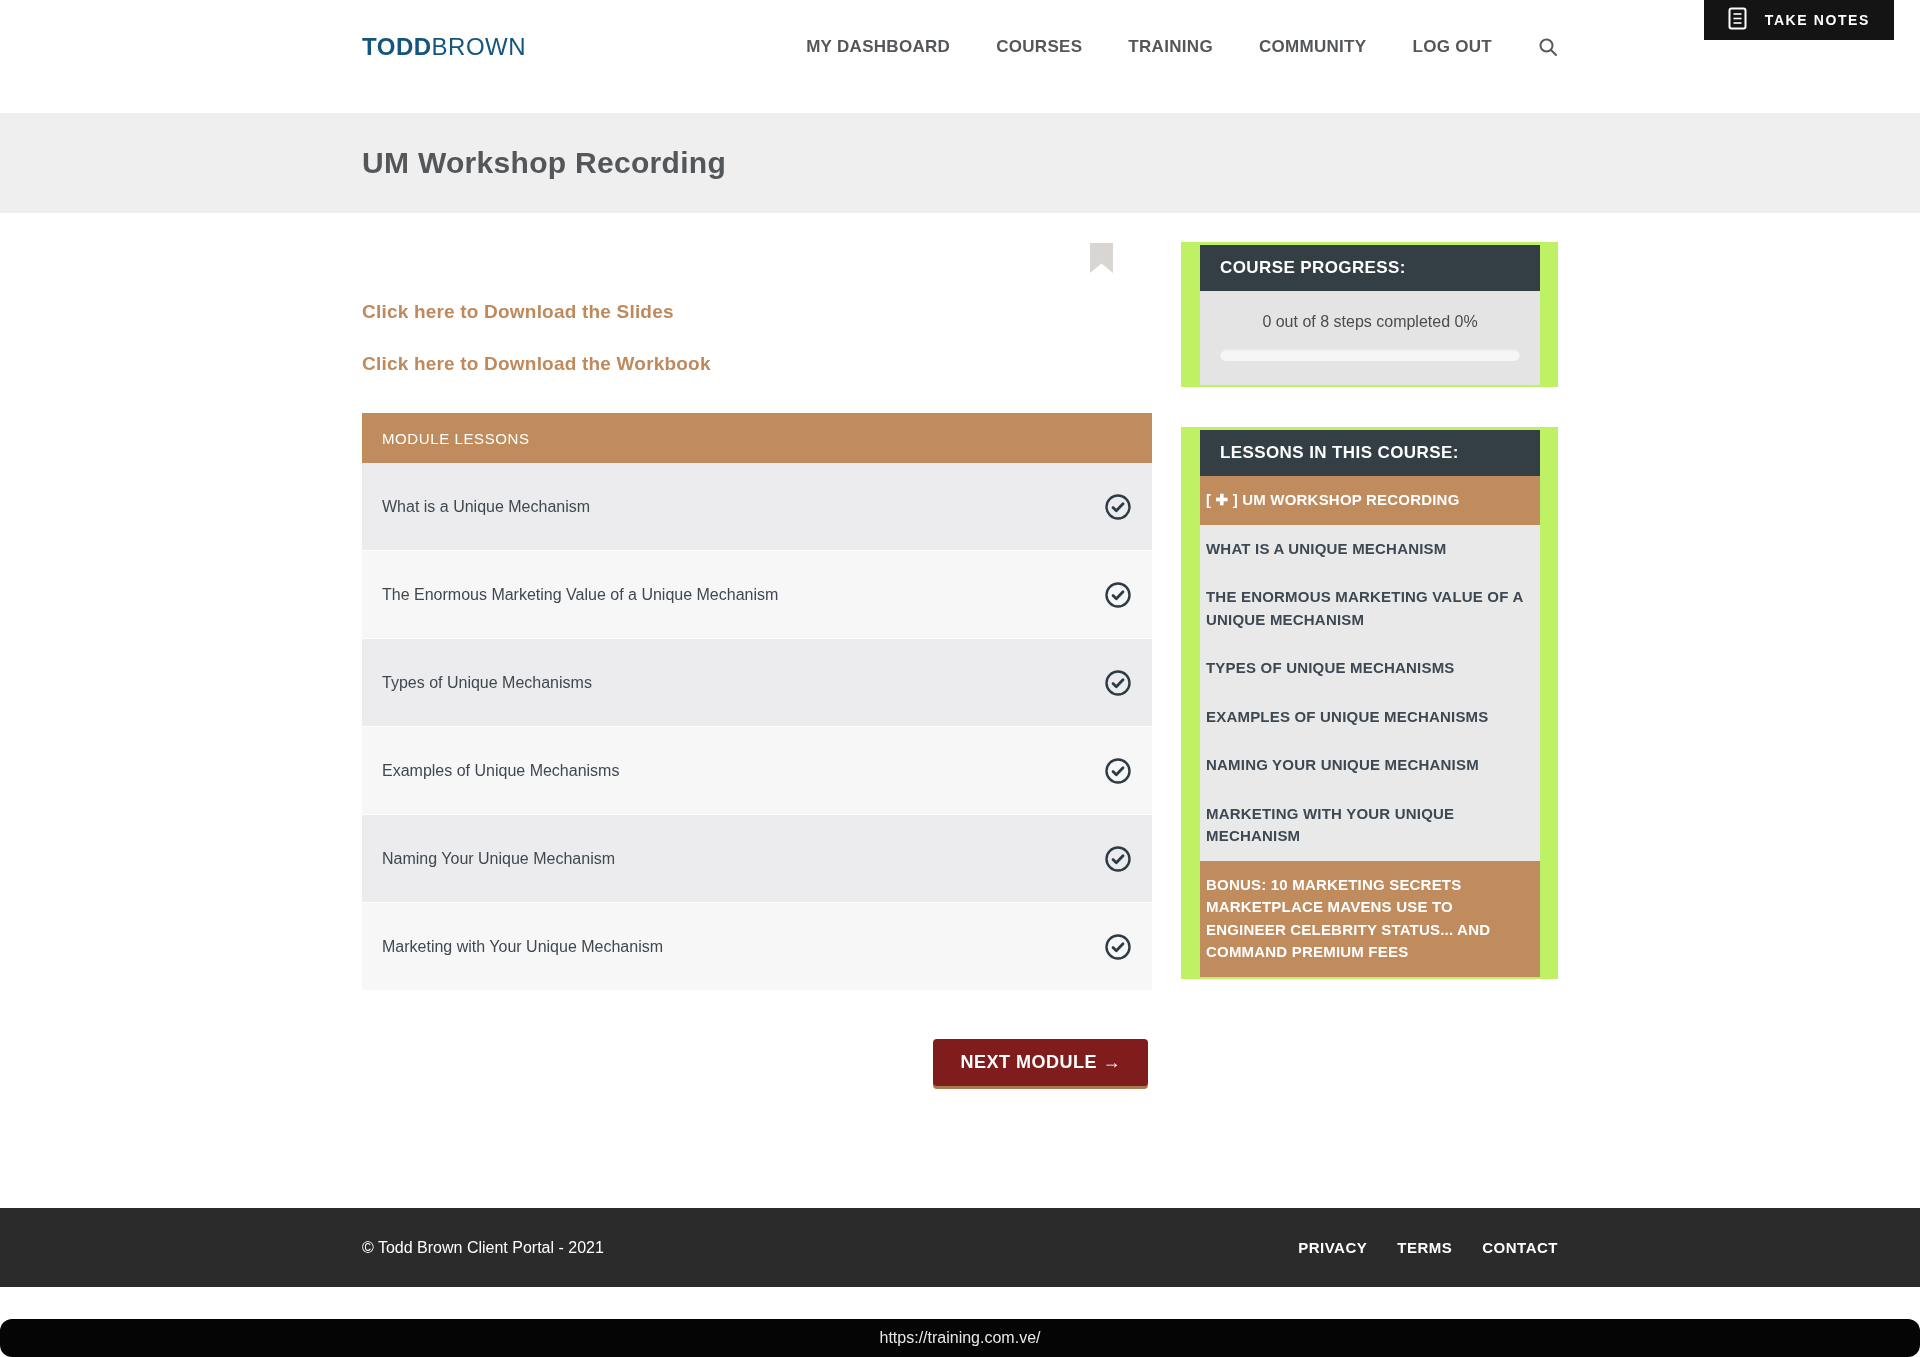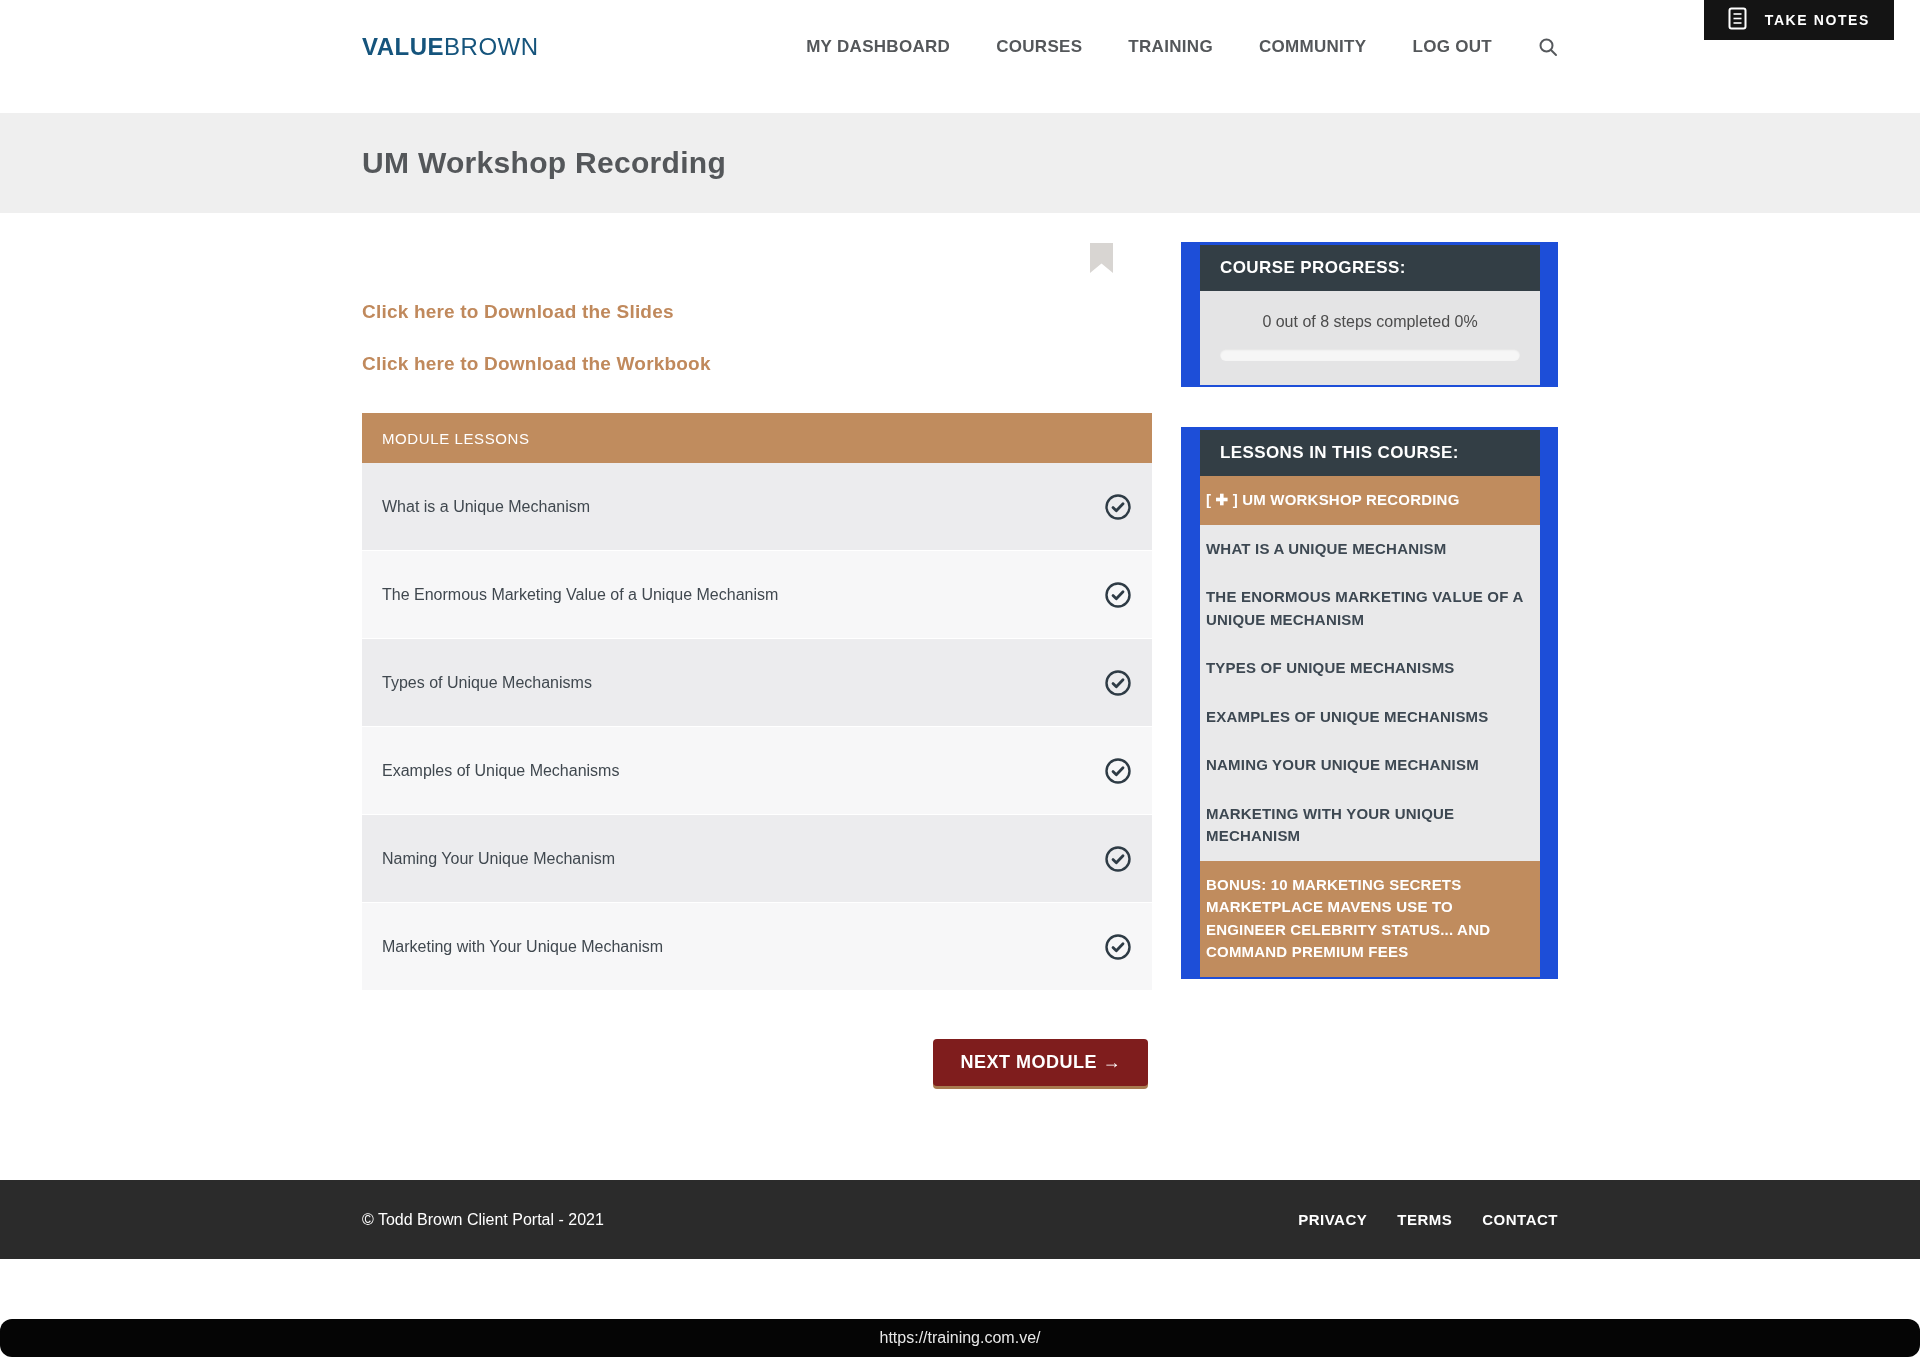--- a/index.html
+++ b/index.html
@@ -62,21 +62,21 @@
   .next-module-row { margin-top:48px; text-align:right; padding-right:4px; }
   .next-module-btn {
     display:inline-block; background:#7f1d1d; color:#ffffff; border:none;
     font-family:"Liberation Sans", sans-serif;
     font-size:18px; font-weight:700; letter-spacing:.5px;
     padding:13px 27px; border-radius:4px; cursor:pointer;
     box-shadow:0 3px 0 #a87a50;
   }
   
   .sidebar { width:377px; margin-left:29px; }
-  .panel { background:#1d4ed8; padding:3px 18px 2px 19px; }
+  .panel { background:#bef264; padding:3px 18px 2px 19px; }
   .panel-progress { margin-top:29px; }
   .panel-dark-header {
     background:#333e45; color:#ffffff; height:46px; display:flex; align-items:center;
     padding:0 20px; font-size:17px; font-weight:700; letter-spacing:.4px;
   }
   .progress-body { background:#e4e4e5; padding:22px 18px 24px; }
   .progress-status { text-align:center; font-size:16px; color:#4c4c4c; }
   .progress-track {
     margin:18px 2px 0; height:12px; background:#f6f6f6; border-radius:7px;
     box-shadow:inset 0 1px 2px rgba(0,0,0,.08); overflow:hidden;
@@ -86,21 +86,21 @@
   .lesson-list { background:#e9e9ea; }
   .lesson-item {
     padding:13px 6px; font-size:15px; font-weight:700; color:#3d4852;
     letter-spacing:.2px; line-height:1.5; cursor:pointer;
   }
   .lesson-item.active, .lesson-item.bonus {
     background:#c08c5e; color:#ffffff;
   }
   
   .site-footer {
-    position:absolute; left:0; top:1180px; width:1920px; height:79px;
+    position:absolute; left:0; top:1208px; width:1920px; height:79px;
     background:#2b2b2b; display:flex; align-items:center;
   }
   .footer-inner {
     width:1196px; margin:0 auto; display:flex; align-items:center;
     justify-content:space-between;
   }
   .copyright { color:#ffffff; font-size:16px; }
   .footer-links { display:flex; gap:30px; }
   .footer-link {
     color:#ffffff; font-size:15px; font-weight:700; letter-spacing:.5px;
@@ -112,21 +112,21 @@
     background:#050505; display:flex; align-items:center; justify-content:center;border-radius:12px;
   }
   .url-text { color:#e8e8e8; font-size:16px; }
 </style>
 </head>
 <body>
 
 <div class="site-header">
   <div class="header-inner">
     <div class="logo">
-      <span class="logo-bold">VALUE</span><span class="logo-light">BROWN</span>
+      <span class="logo-bold">TODD</span><span class="logo-light">BROWN</span>
     </div>
     <div class="main-nav">
       <span class="nav-item">MY DASHBOARD</span>
       <span class="nav-item">COURSES</span>
       <span class="nav-item">TRAINING</span>
       <span class="nav-item">COMMUNITY</span>
       <span class="nav-item">LOG OUT</span>
       <span class="search-btn">
         <svg width="20" height="20" viewBox="0 0 20 20">
           <circle cx="8.5" cy="8.5" r="6" fill="none" stroke="#55585c" stroke-width="2"></circle>

